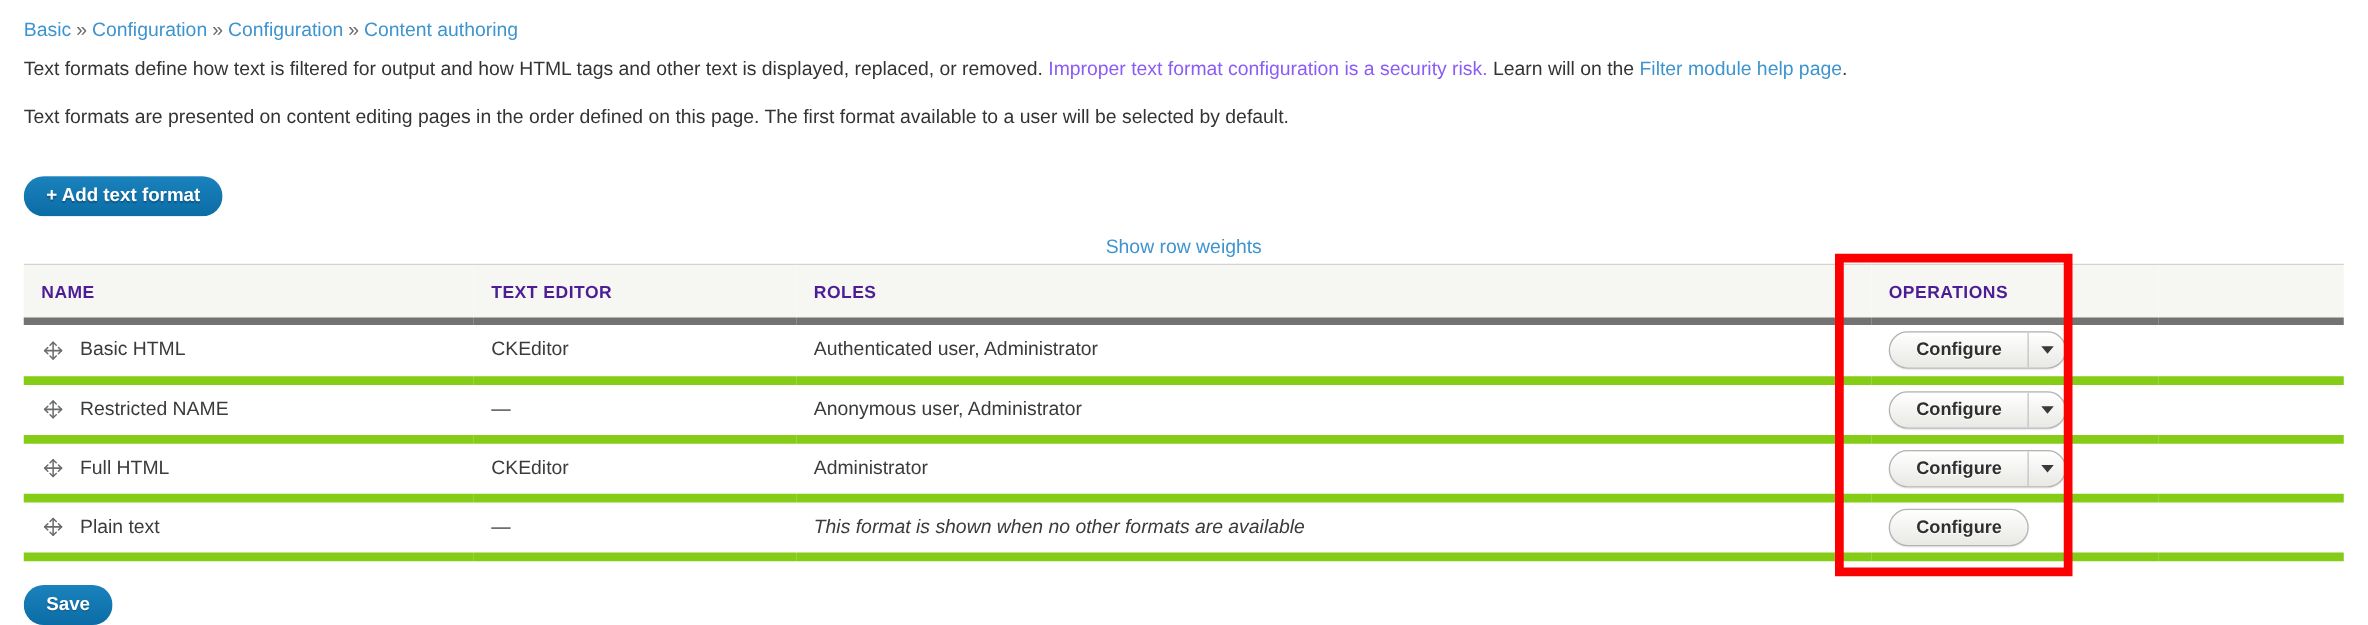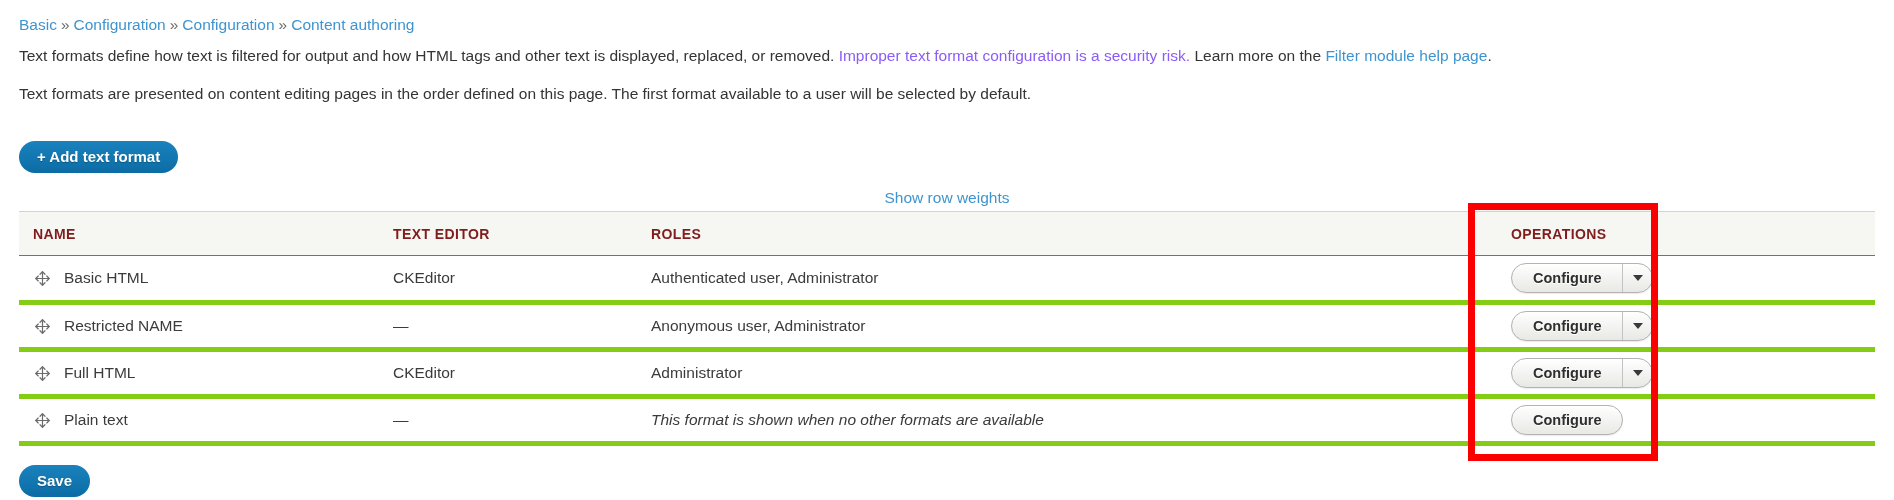--- a/index.html
+++ b/index.html
@@ -106,38 +106,38 @@
   
   .fmt-table {
     width: 100%;
     border-collapse: collapse;
     margin-top: 4px;
     table-layout: fixed;
   }
   .fmt-table thead th {
     background: #f6f6f2;
     border-top: 1px solid #d3d3d3;
-    border-bottom: 1px solid #737373;
+    border-bottom: 6px solid #737373;
     text-align: left;
     font-size: 14px;
     font-weight: bold;
     letter-spacing: 0.4px;
-    color: #7f1d1d;
+    color: #4c1d95;
     padding: 13px 0 13px 14px;
     text-transform: uppercase;
     height: 44px;
   }
   .col-name      { width: 360px; }
   .col-editor    { width: 258px; }
   .col-roles     { width: 860px; }
   .col-ops       { width: 230px; }
   .col-tail      { width: auto; }
 
   .fmt-table tbody td {
-    border-bottom: 5px solid #84cc16;
+    border-bottom: 7px solid #84cc16;
     font-size: 15.5px;
     color: #3b3b3b;
     padding: 0 0 0 14px;
     height: 47px;
     vertical-align: middle;
     white-space: nowrap;
   }
   .name-cell { display: flex; align-items: center; }
   .drag-handle {
     width: 18px;
@@ -226,21 +226,21 @@
 
 <div class="page-root">
 
 
   <div class="content">
 
     <div class="breadcrumb">
       <a href="#">Basic</a><span class="sep">»</span><a href="#">Configuration</a><span class="sep">»</span><a href="#">Configuration</a><span class="sep">»</span><a href="#">Content authoring</a>
     </div>
 
-    <div class="intro"><span>Text formats define how text is filtered for output and how HTML tags and other text is displayed, replaced, or removed. </span><span class="strong">Improper text format configuration is a security risk.</span><span> Learn more on the </span><a href="#">Filter module help page</a><span>.</span></div>
+    <div class="intro"><span>Text formats define how text is filtered for output and how HTML tags and other text is displayed, replaced, or removed. </span><span class="strong">Improper text format configuration is a security risk.</span><span> Learn will on the </span><a href="#">Filter module help page</a><span>.</span></div>
 
     <div class="intro2">Text formats are presented on content editing pages in the order defined on this page. The first format available to a user will be selected by default.</div>
 
     <div class="add-format-wrap">
       <button class="btn-primary">+ Add text format</button>
     </div>
 
     <div class="rowweights-wrap">
       <a class="rowweights-link" href="#">Show row weights</a>
     </div>

